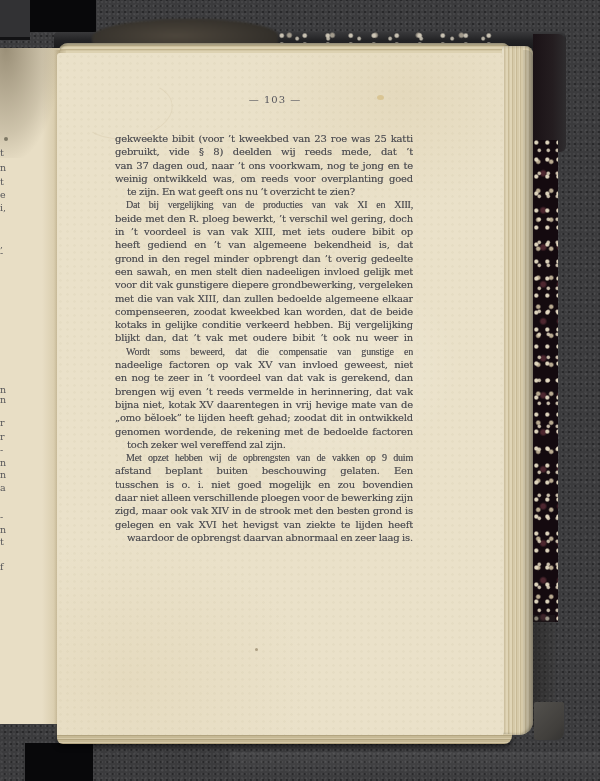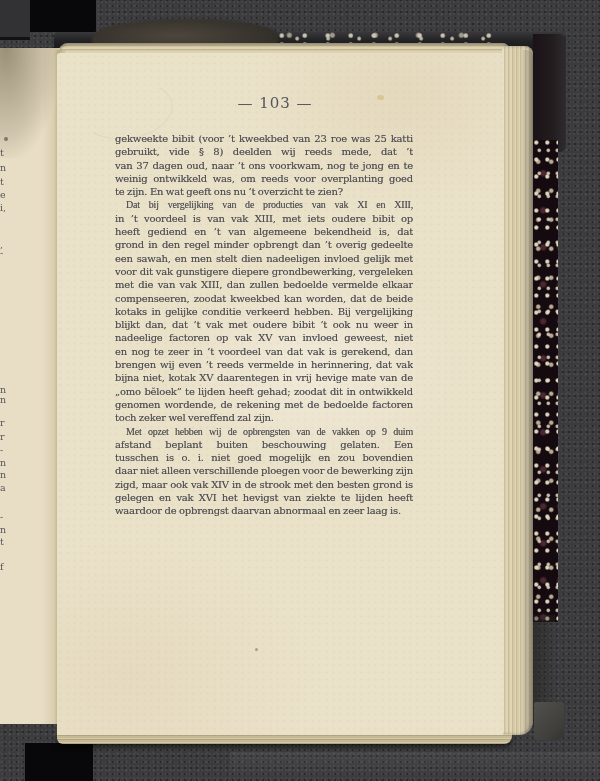--- a/index.html
+++ b/index.html
@@ -112,30 +112,30 @@
   .ring-mark{
     left:22px;top:28px;width:92px;height:56px;border-radius:50%;
     border:1px solid rgba(195,178,140,.4);transform:rotate(-7deg);
     border-top-color:transparent;border-left-color:transparent;opacity:.5;
   }
   .stain-a{left:320px;top:42px;width:7px;height:5px;border-radius:50%;background:#d2b878;opacity:.6;}
   .stain-b{left:198px;top:595px;width:3px;height:3px;border-radius:50%;background:#9c8f72;opacity:.8;}
   .stain-c{left:4px;top:137px;width:4px;height:4px;border-radius:50%;background:#6f6a58;opacity:.85;}
   .page-number{
     left:172px;top:41px;width:92px;height:14px;
-    text-align:center;font-size:15px;letter-spacing:1px;color:#55555c;
+    text-align:center;font-size:10px;letter-spacing:1px;color:#55555c;
   }
   .text-block{
     left:58px;top:79px;width:298px;
     font-size:10px;line-height:13.3px;color:var(--ink,#4f4f53);
     letter-spacing:-0.2px;word-spacing:-0.4px;
     text-shadow:0 0 0.35px rgba(79,79,83,.6);
   }
   .line{height:13.3px;overflow:hidden;text-align:justify;text-align-last:justify;}
-  .line.last{text-align-last:left;}
+  .line.last{text-align-last:left;margin-left:12px;}
   .line.indent{text-indent:11px;font-family:Liberation Serif, serif;}
   
   .facing-fragments span{
     position:absolute;left:0;width:9px;font-size:9.5px;line-height:10px;
     color:#57575a;text-align:left;
   }
 </style>
 </head>
 <body>
 
@@ -170,29 +170,31 @@
     <div class="abs stain-a"></div>
     <div class="abs stain-b"></div>
     <div class="abs page-number">— 103 —</div>
     <div class="abs text-block">
         <div class="line">gekweekte bibit (voor ’t kweekbed van 23 roe was 25 katti zaad</div>
         <div class="line">gebruikt, vide § 8) deelden wij reeds mede, dat ’t plantmateriaal</div>
         <div class="line">van 37 dagen oud, naar ’t ons voorkwam, nog te jong en te</div>
         <div class="line">weinig ontwikkeld was, om reeds voor overplanting goed geschikt</div>
         <div class="line last">te zijn.  En wat geeft ons nu ’t overzicht te zien?</div>
         <div class="line indent">Dat bij vergelijking van de producties van vak XI en XIII,</div>
+        <div class="line">beide met den R. ploeg bewerkt, ’t verschil wel gering, doch</div>
         <div class="line">in ’t voordeel is van vak XIII, met iets oudere bibit op dezelfde</div>
         <div class="line">heeft gediend en ’t van algemeene bekendheid is, dat dergelijke</div>
         <div class="line">grond in den regel minder opbrengt dan ’t overig gedeelte van</div>
         <div class="line">een sawah, en men stelt dien nadeeligen invloed gelijk met de</div>
         <div class="line">voor dit vak gunstigere diepere grondbewerking, vergeleken</div>
-        <div class="line">met die van vak XIII, dan zullen bedoelde vermelde elkaar</div>
+        <div class="line">met die van vak XIII, dan zullen bedoelde algemeene elkaar</div>
         <div class="line">compenseeren, zoodat kweekbed kan worden, dat de beide</div>
         <div class="line">kotaks in gelijke conditie verkeerd hebben.  Bij vergelijking</div>
         <div class="line">blijkt dan, dat ’t vak met oudere bibit ’t ook nu weer in opbrengst</div>
+        <div class="line indent">Wordt soms beweerd, dat die compensatie van gunstige en</div>
         <div class="line">nadeelige factoren op vak XV van invloed geweest, niet zuiver</div>
         <div class="line">en nog te zeer in ’t voordeel van dat vak is gerekend, dan</div>
         <div class="line">brengen wij even ’t reeds vermelde in herinnering, dat vak XIII</div>
         <div class="line">bijna niet, kotak XV daarentegen in vrij hevige mate van de</div>
         <div class="line">„omo bĕloek” te lijden heeft gehad; zoodat dit in ontwikkeld</div>
         <div class="line">genomen wordende, de rekening met de bedoelde factoren dan</div>
         <div class="line last">toch zeker wel vereffend zal zijn.</div>
         <div class="line indent">Met opzet hebben wij de opbrengsten van de vakken op 9 duim</div>
         <div class="line">afstand beplant buiten beschouwing gelaten. Een vergelijking daar-</div>
         <div class="line">tusschen is o. i. niet goed mogelijk en zou bovendien onzuiver zijn,</div>

